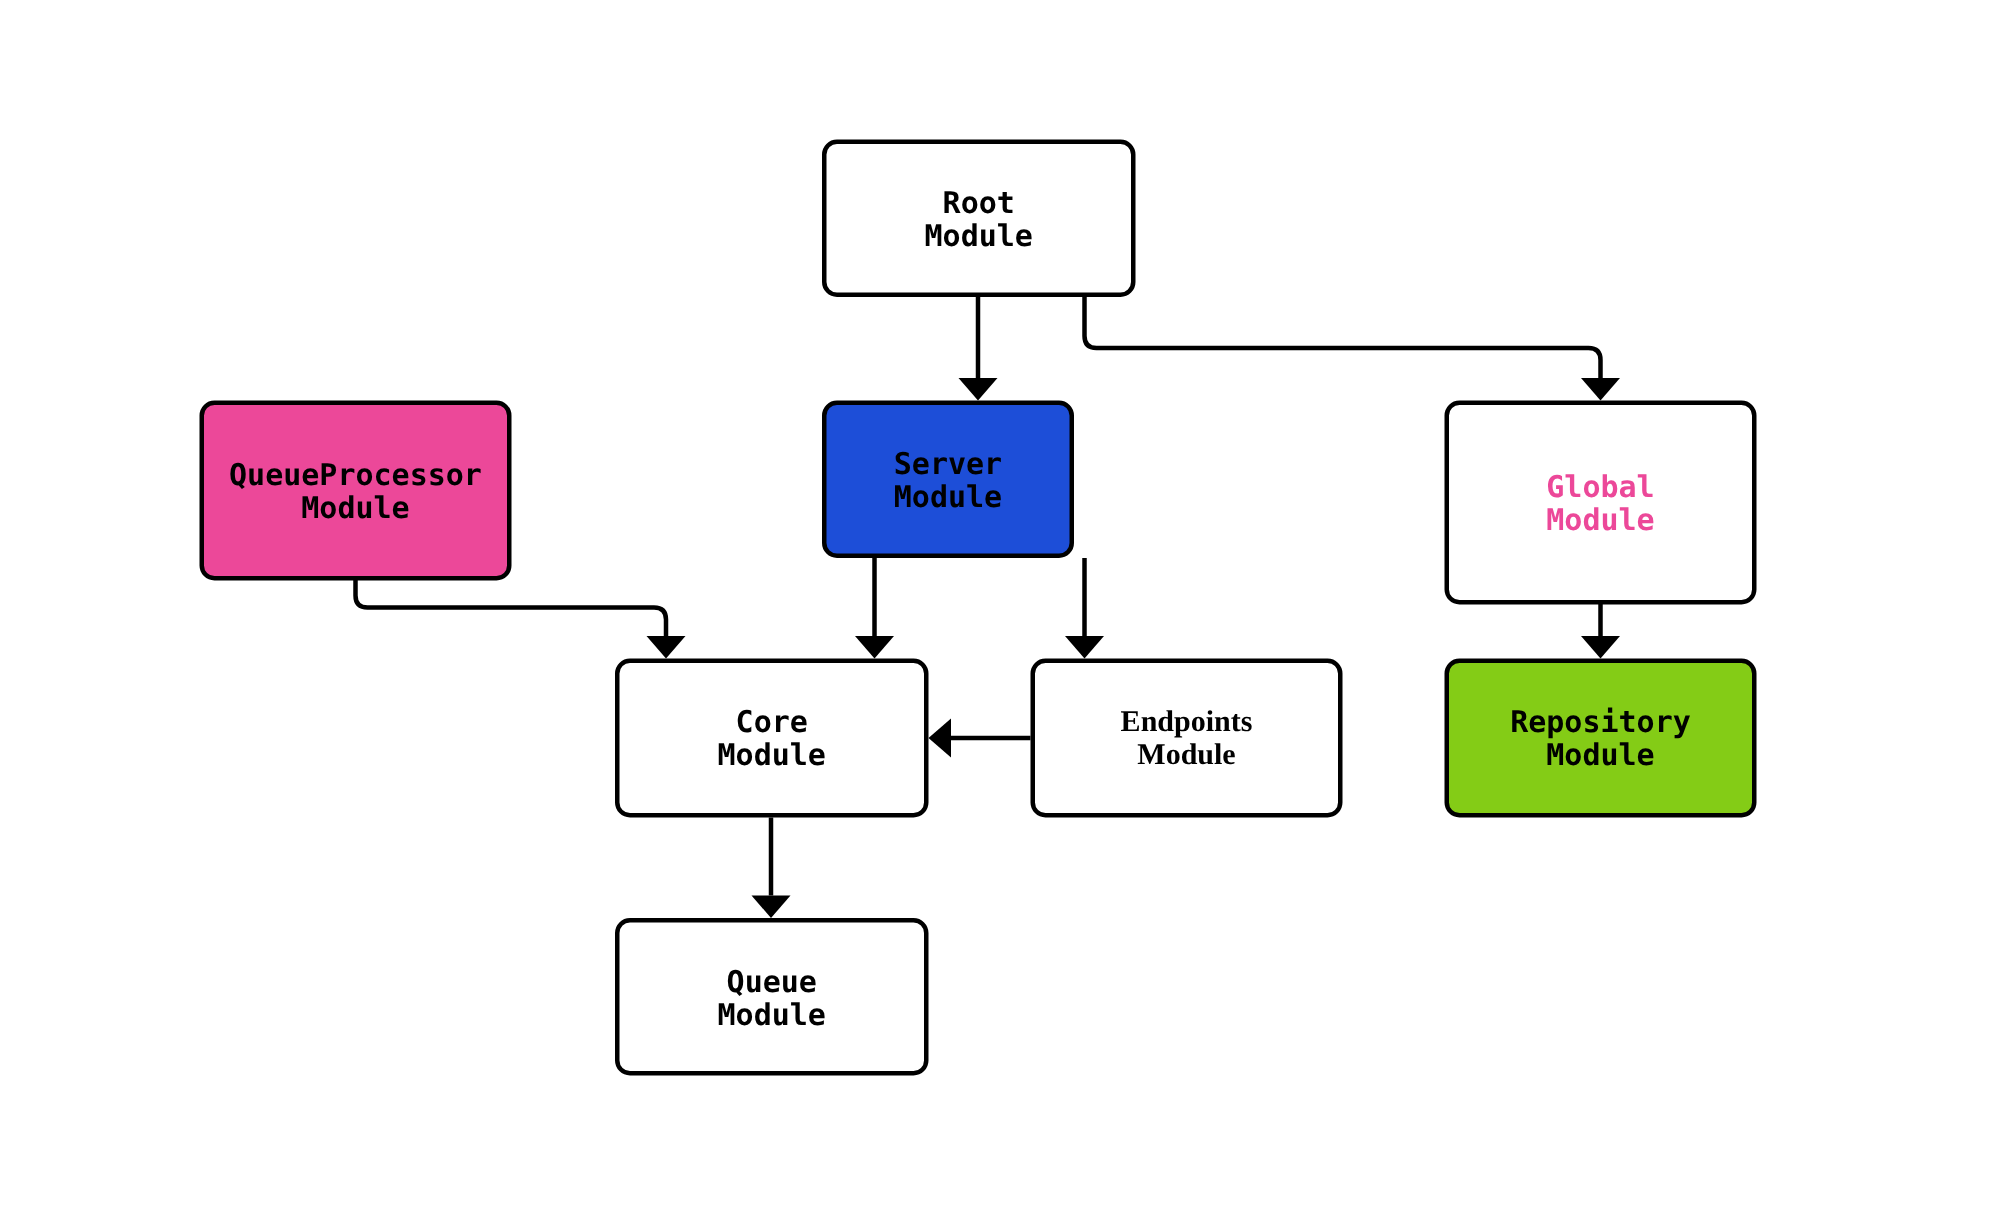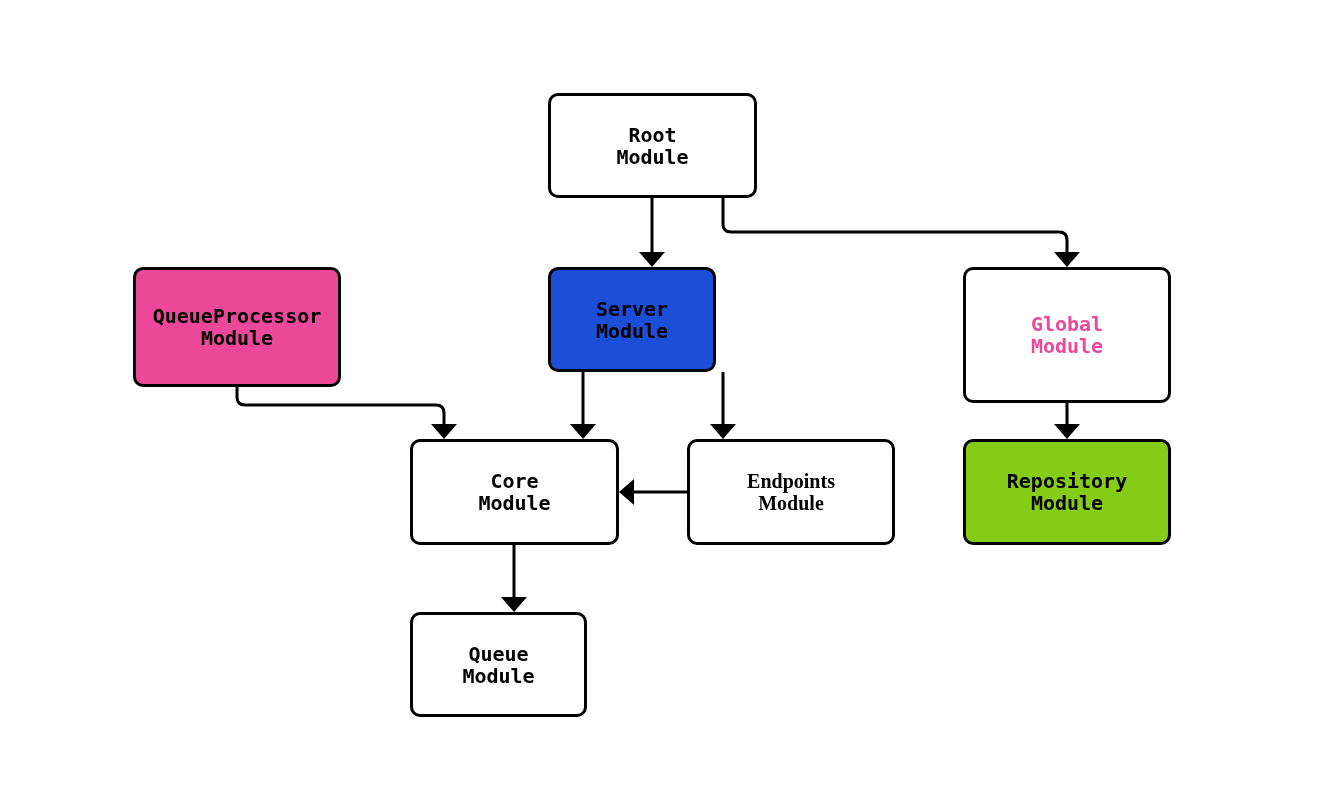--- a/index.html
+++ b/index.html
@@ -106,18 +106,18 @@
         <span class="line">Module</span>
       </div>
       <div class="module-box" style="left: 687px; top: 439px; width: 208px; height: 106px; border-color: rgb(0, 0, 0); background: rgb(255, 255, 255); color: rgb(0, 0, 0); font-family: Liberation Serif, serif;">
         <span class="line">Endpoints</span>
         <span class="line">Module</span>
       </div>
       <div class="module-box" style="left: 963px; top: 439px; width: 208px; height: 106px; border-color: rgb(0, 0, 0); background: #84cc16; color: rgb(0, 0, 0);">
         <span class="line">Repository</span>
         <span class="line">Module</span>
       </div>
-      <div class="module-box" style="left: 410px; top: 612px; width: 177px; height: 105px; border-color: rgb(0, 0, 0); background: rgb(255, 255, 255); color: rgb(0, 0, 0);">
+      <div class="module-box" style="left: 410px; top: 612px; width: 209px; height: 105px; border-color: rgb(0, 0, 0); background: rgb(255, 255, 255); color: rgb(0, 0, 0);">
         <span class="line">Queue</span>
         <span class="line">Module</span>
       </div>
     </div>
 </div>
 
 </body></html>

